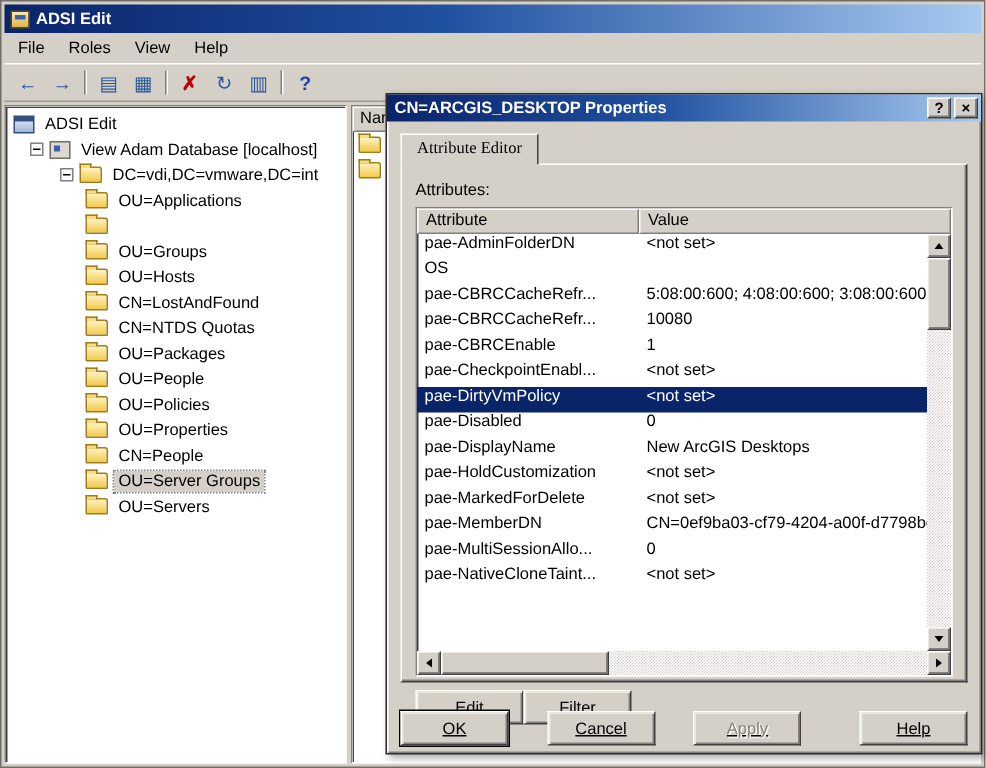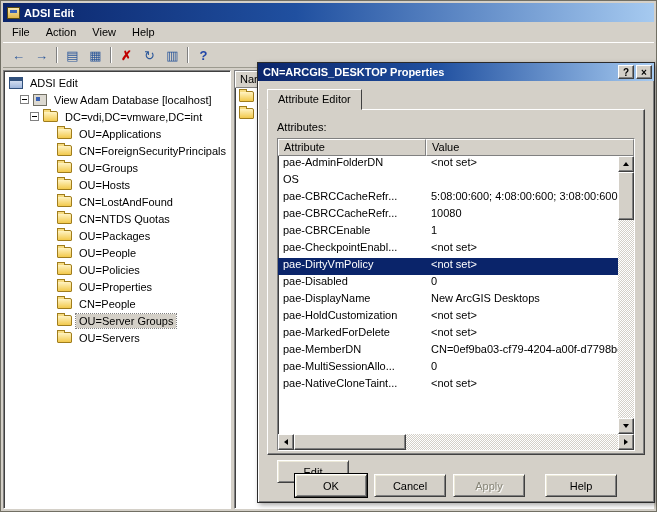--- a/index.html
+++ b/index.html
@@ -20,21 +20,21 @@
   .tool-btn.red { color: #C00000; font-weight: bold; }
   .tool-btn.blue { color: #1F45A8; font-weight: bold; }
   .tool-sep { width: 2px; height: 16px; border-left: 1px solid #808080; border-right: 1px solid #fff; margin: 0 3px; }
   .workspace { flex: 1; display: flex; padding-top: 2px; min-height: 0; }
   .sunken { border: 1px solid; border-color: #808080 #fff #fff #808080; box-shadow: inset 1px 1px 0 #404040; }
   .tree-panel { width: 228px; flex: none; background: #fff; padding: 3px 0; overflow: hidden; }
   .splitter { width: 3px; flex: none; }
   .list-panel { flex: 1; background: #fff; display: flex; flex-direction: column; overflow: hidden; }
   .tree-row { height: 17px; display: flex; align-items: center; white-space: nowrap; padding-left: 5px; }
   .tree-row.i1 { padding-left: 16px; }
-  .tree-row.i2 { padding-left: 26px; }
+  .tree-row.i2 { padding-left: 36px; }
   .tree-row.i3 { padding-left: 53px; }
   .expander { width: 9px; height: 9px; border: 1px solid #808080; background: #fff; position: relative; flex: none; margin-right: 4px; }
   .expander::before { content: ""; position: absolute; left: 1px; right: 1px; top: 3px; height: 1px; background: #000; }
   .tico { flex: none; margin-right: 4px; }
   .console { width: 14px; height: 12px; background: linear-gradient(#E8EEF8,#9FB6DC); border: 1px solid #31507C; position: relative; }
   .console::before { content: ""; position: absolute; left: 0; top: 0; right: 0; height: 3px; background: #31507C; }
   .server { width: 14px; height: 12px; background: #DCD9D1; border: 1px solid #716F64; position: relative; }
   .server::before { content: ""; position: absolute; left: 2px; top: 2px; width: 4px; height: 4px; background: #3A62B4; }
   .folder { width: 15px; height: 11px; background: linear-gradient(#FFF3C2,#F2C94C); border: 1px solid #A07D1C; border-radius: 0 2px 1px 1px; position: relative; }
   .folder::before { content: ""; position: absolute; top: -3px; left: -1px; width: 6px; height: 2px; background: #F7DC81; border: 1px solid #A07D1C; border-bottom: none; }
@@ -44,21 +44,21 @@
   .lh-cell { border: 1px solid; border-color: #fff #808080 #808080 #fff; padding: 1px 4px; overflow: hidden; white-space: nowrap; }
   .lh-name { width: 120px; flex: none; }
   .lh-fill { flex: 1; }
   .list-item { height: 17px; display: flex; align-items: center; padding-left: 4px; flex: none; }
   
   .dialog { position: absolute; left: 257px; top: 62px; width: 398px; height: 441px; background: #D4D0C8; border: 1px solid #2B2B2B; box-shadow: inset 1px 1px 0 #fff, inset -1px -1px 0 #808080, 2px 2px 5px rgba(0,0,0,.35); padding: 0; display: flex; flex-direction: column; }
   .dlg-title { height: 18px; flex: none; background: linear-gradient(90deg,#0A246A,#2050A0 45%,#A6CAF0); display: flex; align-items: center; color: #fff; font-weight: bold; padding: 0 2px 0 5px; }
   .dlg-title-text { flex: 1; white-space: nowrap; overflow: hidden; }
   .dlg-tbtn { width: 16px; height: 14px; margin-left: 2px; background: #D4D0C8; border: 1px solid; border-color: #fff #404040 #404040 #fff; box-shadow: inset -1px -1px 0 #808080; display: flex; align-items: center; justify-content: center; font-size: 10px; font-weight: bold; color: #000; flex: none; }
   .dlg-body { flex: 1; padding: 8px 9px 0; display: flex; flex-direction: column; min-height: 0; }
-  .tab-strip { display: flex; }
+  .tab-strip { display: flex; font-family: Liberation Serif, serif; }
   .tab { padding: 3px 10px 4px; border: 1px solid; border-color: #fff #404040 transparent #fff; background: #D4D0C8; position: relative; z-index: 1; margin-bottom: -1px; }
   .tab-page { border: 1px solid; border-color: #fff #404040 #404040 #fff; box-shadow: inset -1px -1px 0 #808080; padding: 9px; height: 346px; flex: none; }
   .attr-label { margin: 2px 0 5px; }
   .lv { height: 313px; background: #fff; border: 1px solid; border-color: #808080 #fff #fff #808080; box-shadow: inset 1px 1px 0 #404040; display: flex; flex-direction: column; overflow: hidden; }
   .lv-header { display: flex; height: 17px; flex: none; background: #D4D0C8; }
   .lv-h { border: 1px solid; border-color: #fff #808080 #808080 #fff; padding: 1px 5px; overflow: hidden; white-space: nowrap; }
   .lv-h.c1 { width: 148px; flex: none; }
   .lv-h.c2 { flex: 1; }
   .lv-bodywrap { flex: 1; display: flex; overflow: hidden; min-height: 0; }
   .lv-rows { flex: 1; overflow: hidden; }
@@ -74,36 +74,36 @@
   .sb-thumb-h { position: absolute; top: 0; bottom: 0; left: 0; width: 112px; background: #D4D0C8; border: 1px solid; border-color: #fff #404040 #404040 #fff; box-shadow: inset -1px -1px 0 #808080; }
   .tri { width: 0; height: 0; }
   .tri.up    { border-left: 3px solid transparent; border-right: 3px solid transparent; border-bottom: 4px solid #000; }
   .tri.down  { border-left: 3px solid transparent; border-right: 3px solid transparent; border-top: 4px solid #000; }
   .tri.left  { border-top: 3px solid transparent; border-bottom: 3px solid transparent; border-right: 4px solid #000; }
   .tri.right { border-top: 3px solid transparent; border-bottom: 3px solid transparent; border-left: 4px solid #000; }
   .page-btn-row { display: flex; margin-top: 9px; }
   .btn { min-width: 72px; height: 23px; background: #D4D0C8; border: 1px solid; border-color: #fff #404040 #404040 #fff; box-shadow: inset 1px 1px 0 #ECE9D8, inset -1px -1px 0 #808080; display: inline-flex; align-items: center; justify-content: center; font: inherit; }
   .btn.default { box-shadow: 0 0 0 1px #000, inset 1px 1px 0 #ECE9D8, inset -1px -1px 0 #808080; }
   .btn.disabled { color: #878577; text-shadow: 1px 1px 0 #fff; }
-  .dlg-buttons { display: flex; justify-content: center; align-items: center; gap: 7px; padding: 9px 0 5px; margin-top: auto; }
+  .dlg-buttons { display: flex; justify-content: space-between; align-items: center; gap: 7px; padding: 9px 0 5px; margin-top: auto; text-decoration: underline; }
   .help-gap { margin-left: 13px; }
 </style>
 </head>
 <body>
 
 <div class="main-window">
 
   <div class="titlebar">
     <span class="app-icon"></span>
     <span>ADSI Edit</span>
   </div>
 
   <div class="menubar">
     <span class="menu-item">File</span>
-    <span class="menu-item">Action</span>
+    <span class="menu-item">Roles</span>
     <span class="menu-item">View</span>
     <span class="menu-item">Help</span>
   </div>
 
   <div class="toolbar">
     <span class="tool-btn">←</span>
     <span class="tool-btn">→</span>
     <span class="tool-sep"></span>
     <span class="tool-btn">▤</span>
     <span class="tool-btn">▦</span>
@@ -131,21 +131,20 @@
         <span class="expander"></span>
         <span class="tico folder"></span>
         <span class="tlabel">DC=vdi,DC=vmware,DC=int</span>
       </div>
       <div class="tree-row i3">
         <span class="tico folder"></span>
         <span class="tlabel">OU=Applications</span>
       </div>
       <div class="tree-row i3">
         <span class="tico folder"></span>
-        <span class="tlabel">CN=ForeignSecurityPrincipals</span>
       </div>
       <div class="tree-row i3">
         <span class="tico folder"></span>
         <span class="tlabel">OU=Groups</span>
       </div>
       <div class="tree-row i3">
         <span class="tico folder"></span>
         <span class="tlabel">OU=Hosts</span>
       </div>
       <div class="tree-row i3">
@@ -307,20 +306,21 @@
             <span class="sb-thumb-h"></span>
           </span>
           <span class="sb-btn">
               <span class="tri right"></span>
             </span>
         </div>
       </div>
 
       <div class="page-btn-row">
         <button class="btn">Edit</button>
+        <button class="btn">Filter</button>
       </div>
     </div>
 
     <div class="dlg-buttons">
       <button class="btn default">OK</button>
       <button class="btn">Cancel</button>
       <button class="btn disabled">Apply</button>
       <button class="btn help-gap">Help</button>
     </div>
 

